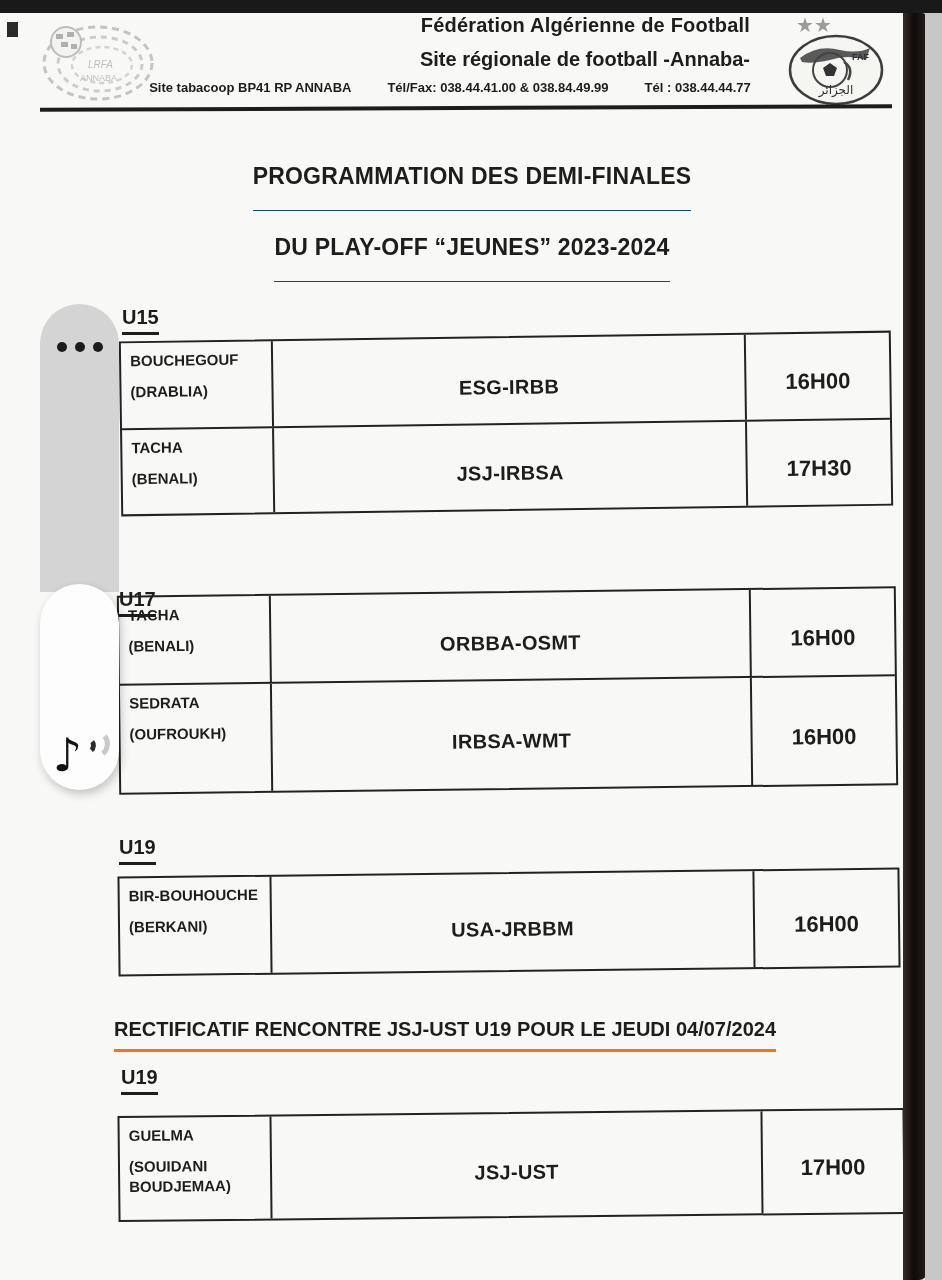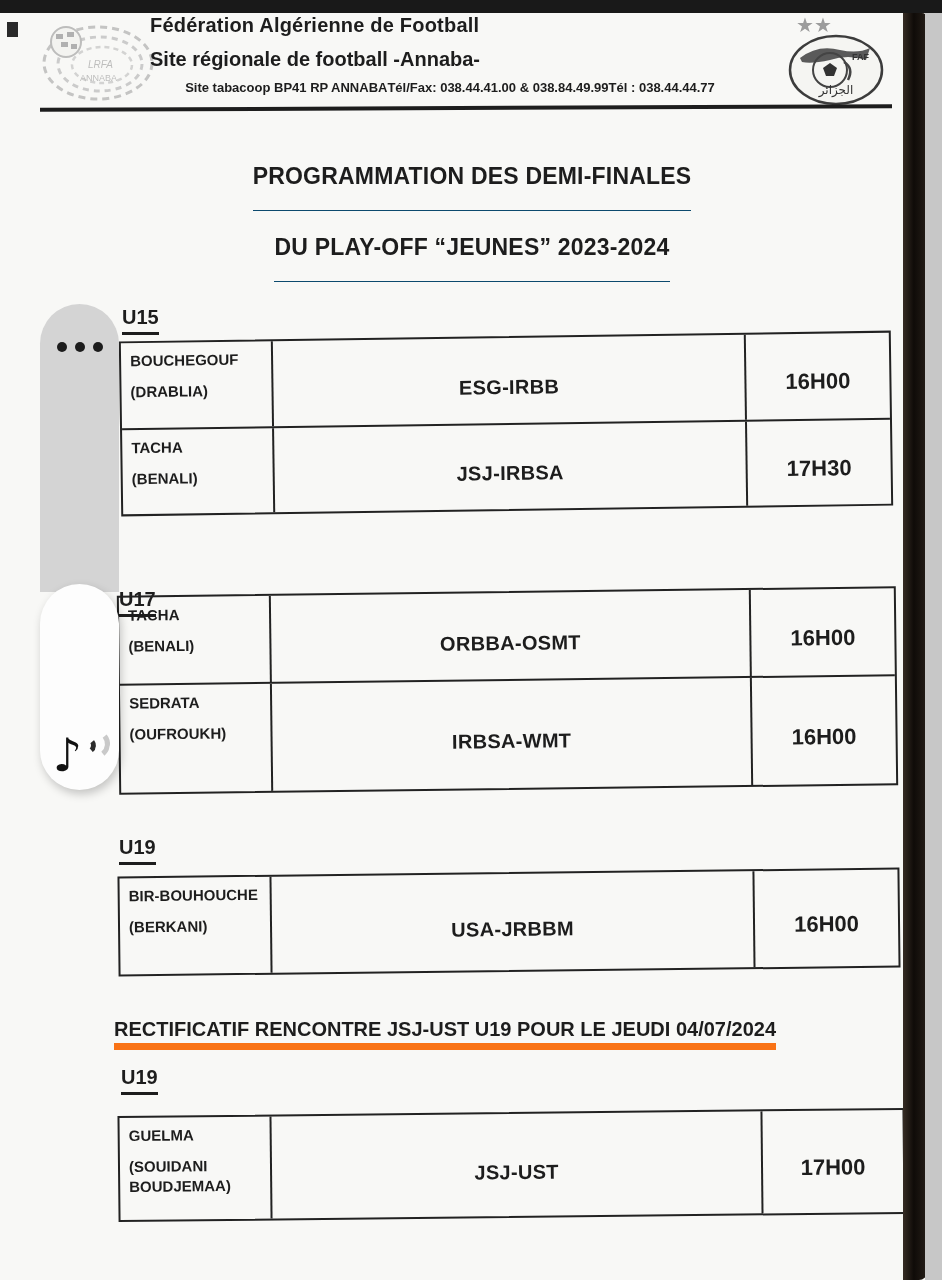--- a/index.html
+++ b/index.html
@@ -10,42 +10,42 @@
     font-family:"Liberation Sans", sans-serif;
   }
   
   .topbar{ position:absolute; top:0; left:0; width:942px; height:13px; background:#191919; z-index:6;}
   .gray-strip{ position:absolute; top:13px; right:0; width:17px; height:1267px; background:#c7c7c7; z-index:4;}
   .page-edge{ position:absolute; top:13px; left:903px; width:24px; height:1267px; z-index:4;
     background:linear-gradient(90deg,#362c24,#0f0b08 45%,#241d17); border-radius:0 5px 8px 0;}
   .notch{ position:absolute; left:7px; top:22px; width:11px; height:15px; background:#2a2a2a; z-index:5;}
 
   
-  .hdr-text{ position:absolute; left:150px; top:14px; width:600px; text-align:left; }
+  .hdr-text{ position:absolute; left:150px; top:14px; width:600px; text-align:right; }
   .hdr-fed{ font-size:20px; font-weight:bold; letter-spacing:.2px;}
   .hdr-league{ font-size:20px; font-weight:bold; margin-top:11px;}
-  .hdr-contact{ font-size:13px; font-weight:bold; margin-top:9px; display:flex; justify-content:center; white-space:nowrap;}
+  .hdr-contact{ font-size:13px; font-weight:bold; margin-top:9px; display:flex; justify-content:center; gap:36px; white-space:nowrap;}
   .rule{ position:absolute; left:40px; top:106px; width:852px; height:4px; background:#1d1d1d; transform:rotate(-0.25deg);}
   .logo-left{ position:absolute; left:36px; top:20px; opacity:.55;}
   .logo-right{ position:absolute; left:778px; top:10px;}
 
   
   .titles{ position:absolute; left:110px; top:163px; width:724px; text-align:center;}
   .title-line{ margin-bottom:23px; font-size:23px; font-weight:bold; letter-spacing:.2px;}
   .title-line span{ display:inline-block; border-bottom:1px solid #0c4a6e; padding-bottom:20px;}
 
   
   .sec-label{ position:absolute; font-size:20px; font-weight:bold;}
   .sec-label span{ display:inline-block; border-bottom:3px solid #1d1d1d; padding-bottom:3px;}
   .lbl-u15{ left:122px; top:306px;}
   .lbl-u17{ left:119px; top:588px;}
   .lbl-u19{ left:119px; top:836px;}
   .lbl-u19b{ left:121px; top:1066px;}
   .rect-line{ position:absolute; left:114px; top:1018px; font-size:20px; font-weight:bold;}
-  .rect-line span{ display:inline-block; border-bottom:7px solid #f97316; padding-bottom:2px;}
+  .rect-line span{ display:inline-block; border-bottom:3px solid #f97316; padding-bottom:8px;}
 
   
   .sched{ position:absolute; border:2px solid #222; display:flex; flex-direction:column; background:transparent;}
   .trow{ display:flex; flex:1;}
   .trow + .trow{ border-top:2px solid #222;}
   .venue{ width:152px; border-right:2px solid #222; padding:9px 4px 0 9px; font-size:15px; font-weight:bold;}
   .venue span{ display:block;}
   .venue span + span{ margin-top:14px;}
   .venue span.tight{ margin-top:3px;}
   .match{ flex:1; display:flex; align-items:center; justify-content:center; font-size:20px; font-weight:bold; padding-top:14px; letter-spacing:.3px;}

